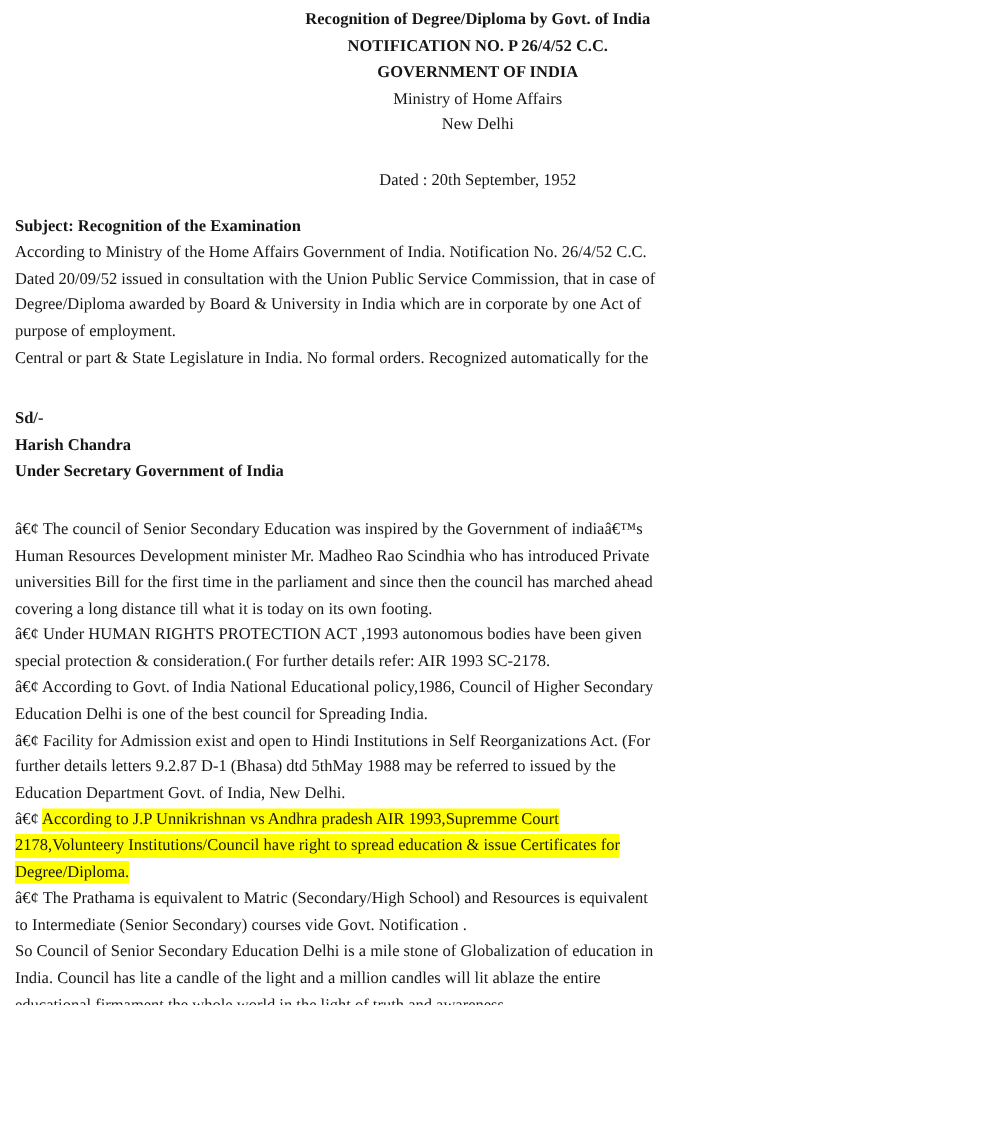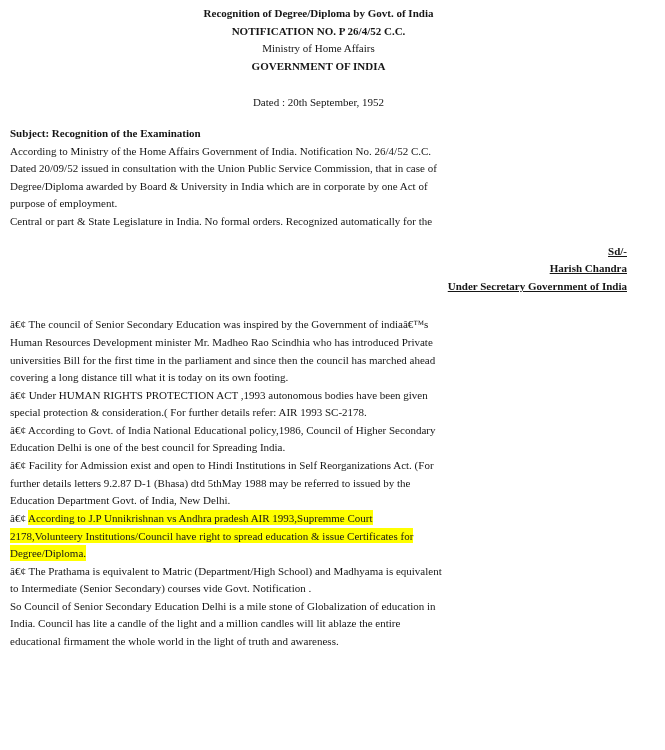--- a/index.html
+++ b/index.html
@@ -16,37 +16,38 @@
     box-sizing: border-box;
     padding-left: 10px;
   }
   .line { white-space: pre; }
   .b { font-weight: bold; }
   .content-band { width: 617px; }           
   .doc-header { padding-top: 5px; text-align: center; }
   .date-line { margin-top: 19px; text-align: center; }
   .subject-line { margin-top: 13px; font-weight: bold; white-space: pre; }
   .intro-para { }
-  .signature-block { margin-top: 12px; text-align: right; font-weight: bold; text-decoration: underline; }
+  .signature-block { margin-top: 23px; text-align: left; font-weight: bold; }
   .body-text { margin-top: 21px; }
   .hl {
     background: var(--hl, #ffff00);
     padding: 1.6px 0;
   }
 </style>
 </head>
 <body>
 
 <div class="page">
 
   <div class="doc-header content-band">
       <div class="line b"><span>Recognition of Degree/Diploma by Govt. of India</span></div>
       <div class="line b"><span>NOTIFICATION NO. P 26/4/52 C.C.</span></div>
+      <div class="line b"><span>GOVERNMENT OF INDIA</span></div>
       <div class="line"><span>Ministry of Home Affairs</span></div>
-      <div class="line b"><span>GOVERNMENT OF INDIA</span></div>
+      <div class="line"><span>New Delhi</span></div>
     </div>
 
   <div class="date-line content-band line">Dated : 20th September, 1952</div>
 
   <div class="subject-line">Subject: Recognition of the Examination</div>
 
   <div class="intro-para">
       <div class="line"><span>According to Ministry of the Home Affairs Government of India. Notification No. 26/4/52 C.C.</span></div>
       <div class="line"><span>Dated 20/09/52 issued in consultation with the Union Public Service Commission, that in case of</span></div>
       <div class="line"><span>Degree/Diploma awarded by Board &amp; University in India which are in corporate by one Act of</span></div>
@@ -68,20 +69,20 @@
       <div class="line"><span>â€¢ Under HUMAN RIGHTS PROTECTION ACT ,1993 autonomous bodies have been given</span></div>
       <div class="line"><span>special protection &amp; consideration.( For further details refer: AIR 1993 SC-2178.</span></div>
       <div class="line"><span>â€¢ According to Govt. of India National Educational policy,1986, Council of Higher Secondary</span></div>
       <div class="line"><span>Education Delhi is one of the best council for Spreading India.</span></div>
       <div class="line"><span>â€¢ Facility for Admission exist and open to Hindi Institutions in Self Reorganizations Act. (For</span></div>
       <div class="line"><span>further details letters 9.2.87 D-1 (Bhasa) dtd 5thMay 1988 may be referred to issued by the</span></div>
       <div class="line"><span>Education Department Govt. of India, New Delhi.</span></div>
       <div class="line"><span>â€¢ </span><span class="hl">According to J.P Unnikrishnan vs Andhra pradesh AIR 1993,Supremme Court</span></div>
       <div class="line"><span class="hl">2178,Volunteery Institutions/Council have right to spread education &amp; issue Certificates for</span></div>
       <div class="line"><span class="hl">Degree/Diploma.</span></div>
-      <div class="line"><span>â€¢ The Prathama is equivalent to Matric (Department/High School) and Madhyama is equivalent</span></div>
+      <div class="line"><span>â€¢ The Prathama is equivalent to Matric (Secondary/High School) and Resources is equivalent</span></div>
       <div class="line"><span>to Intermediate (Senior Secondary) courses vide Govt. Notification .</span></div>
       <div class="line"><span>So Council of Senior Secondary Education Delhi is a mile stone of Globalization of education in</span></div>
       <div class="line"><span>India. Council has lite a candle of the light and a million candles will lit ablaze the entire</span></div>
       <div class="line"><span>educational firmament the whole world in the light of truth and awareness.</span></div>
     </div>
 
 </div>
 
 </body></html>

